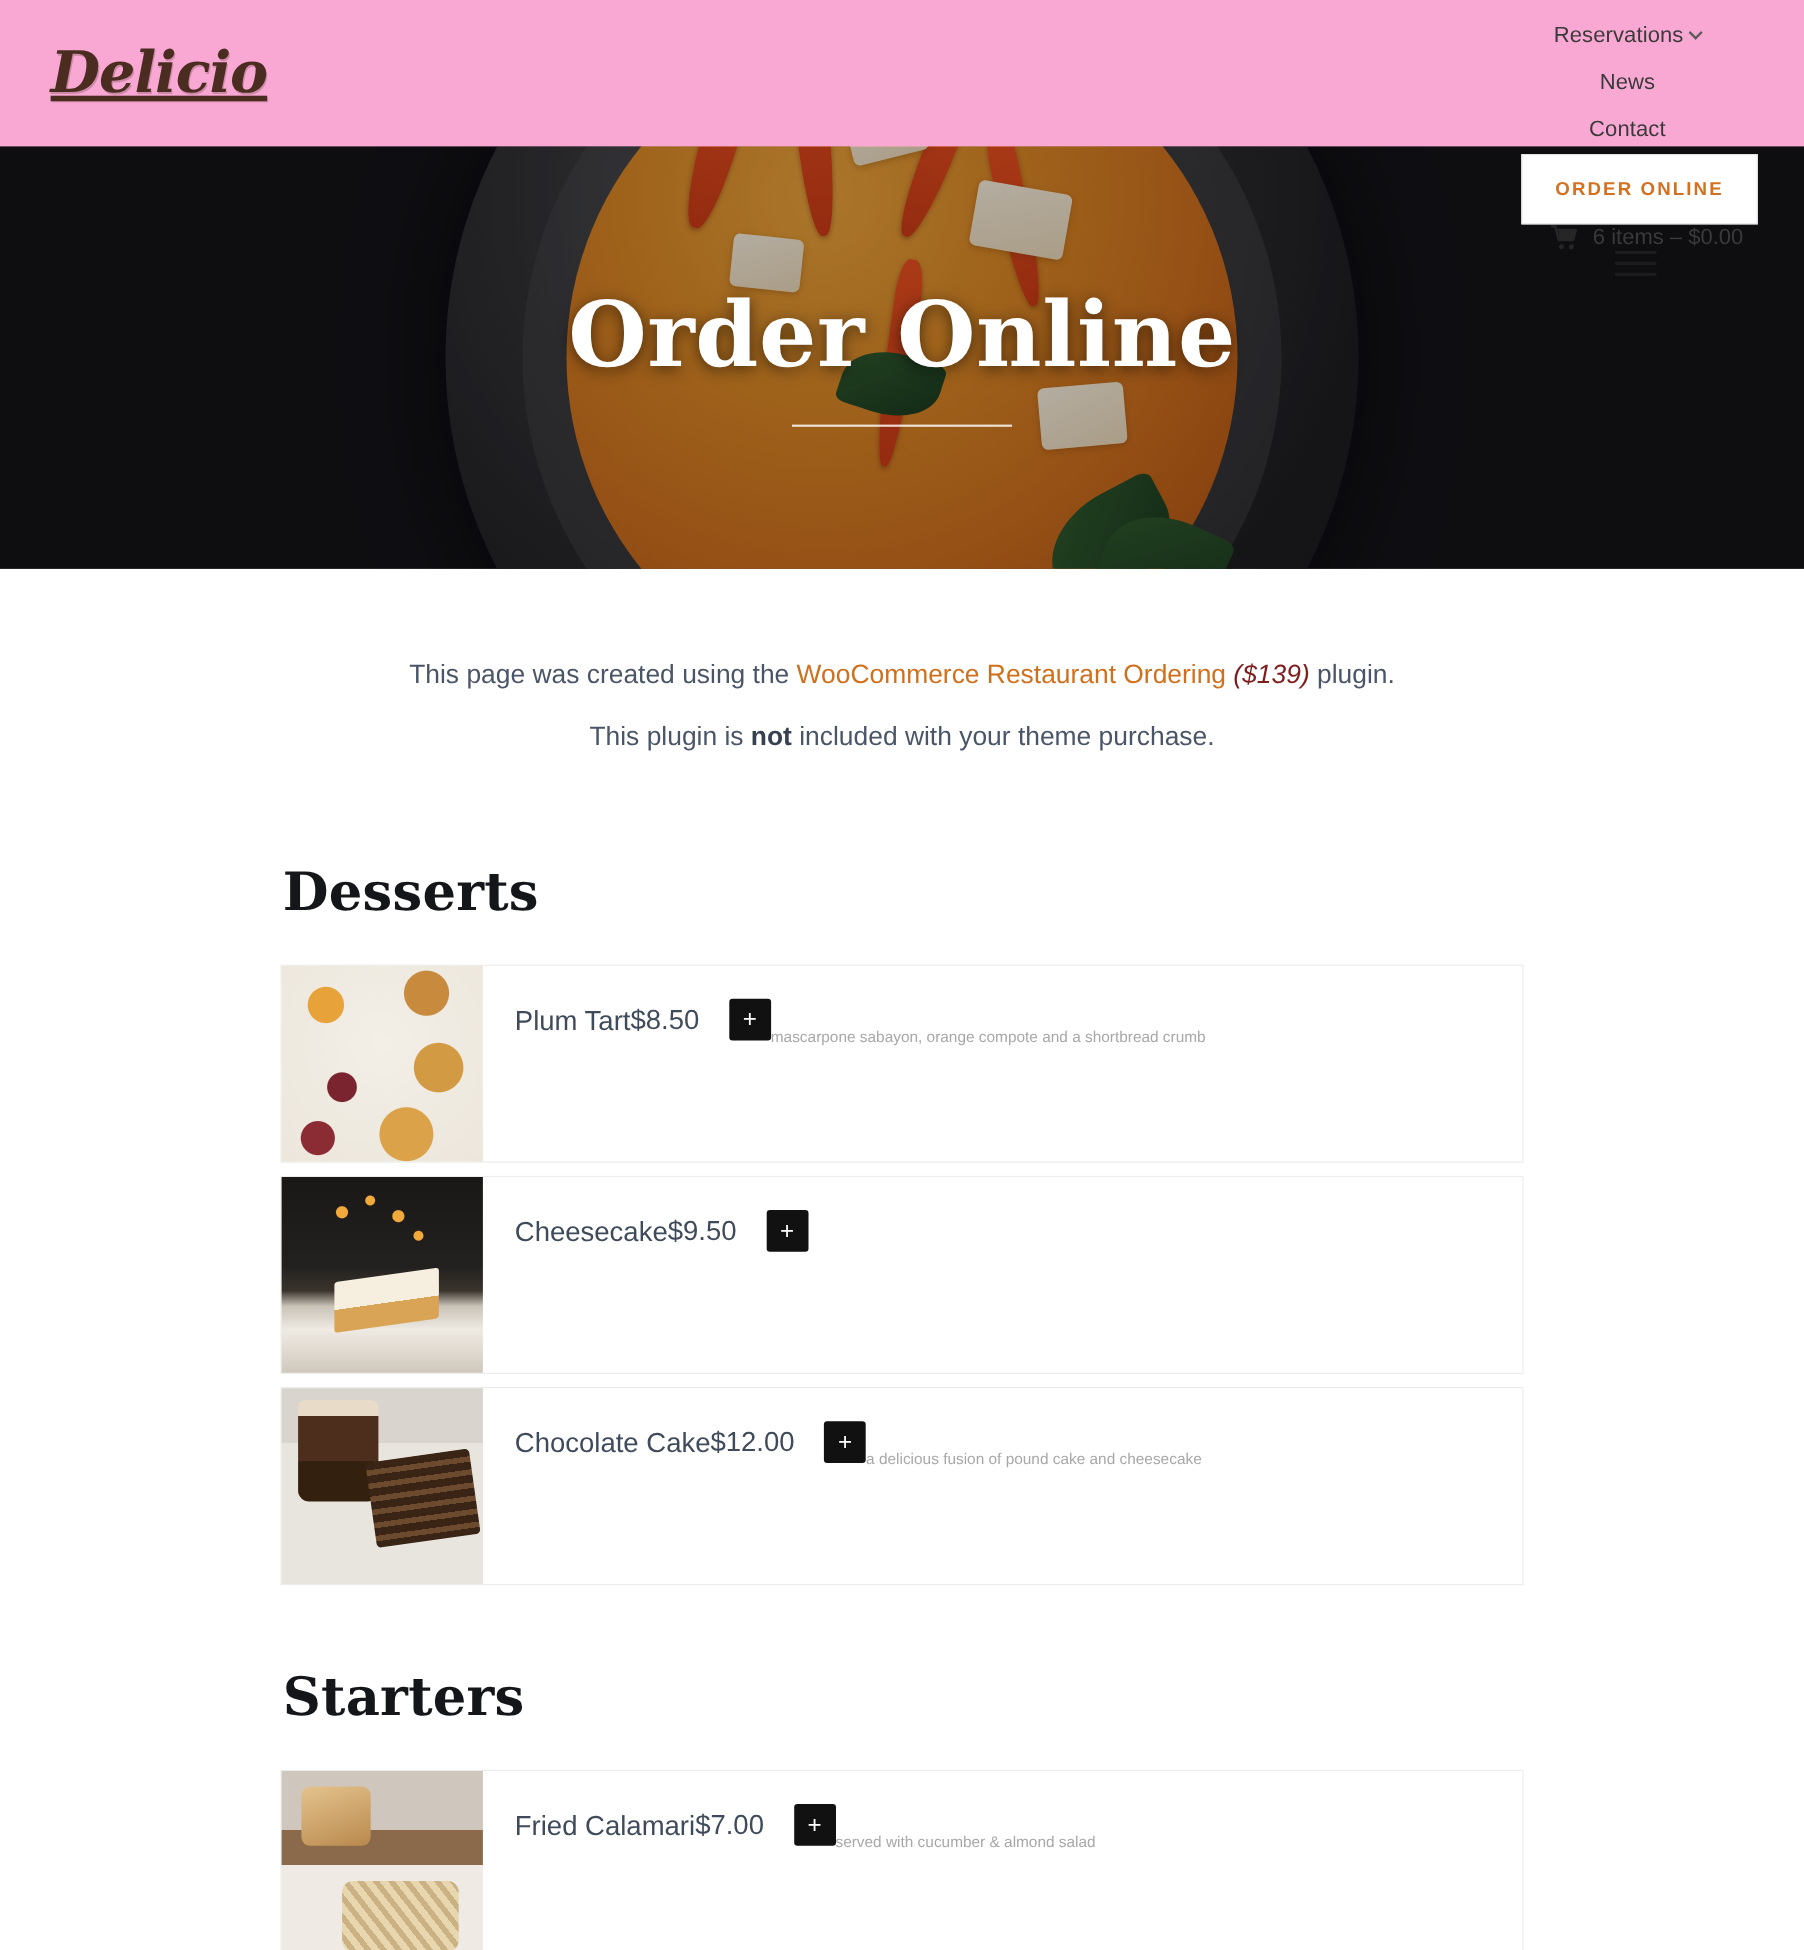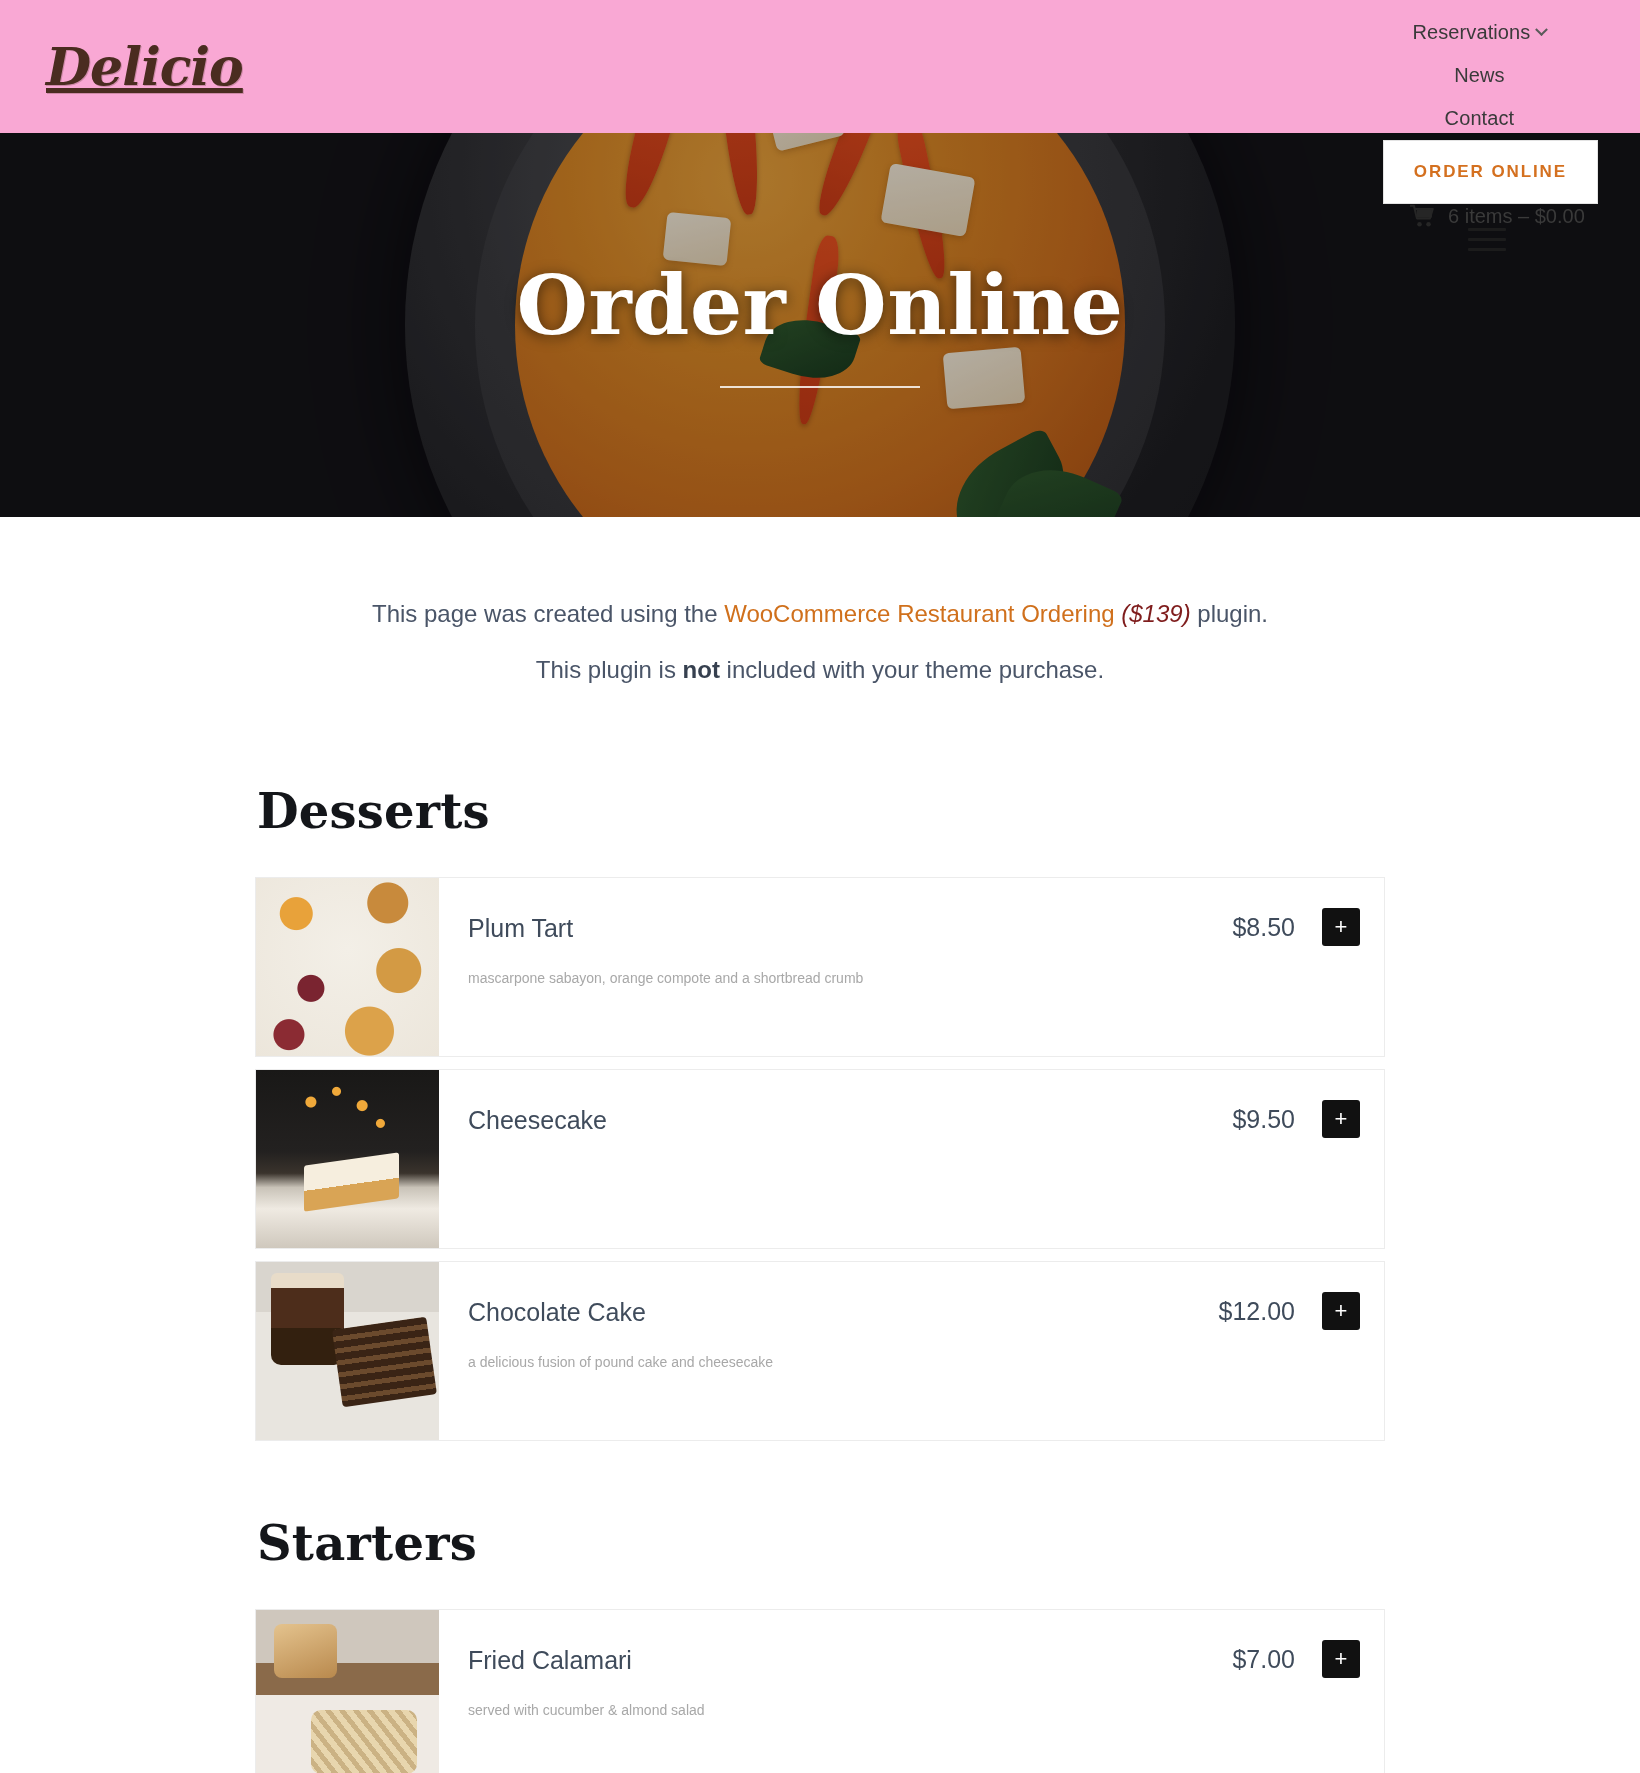--- a/index.html
+++ b/index.html
@@ -225,21 +225,21 @@
     flex: 0 0 183px;
     background-size: cover;
     background-position: center;
     position: relative;
     overflow: hidden;
   }
   .item-body {
     flex: 1;
     padding: 32px 24px 26px 29px;
     display: flex;
-    flex-direction: column;
+    flex-direction: row;
   }
   .item-top {
     display: flex;
     align-items: flex-start;
   }
   .item-name {
     font-size: 25px;
     color: #3f4b5b;
     flex: 1;
     line-height: 1.2;

